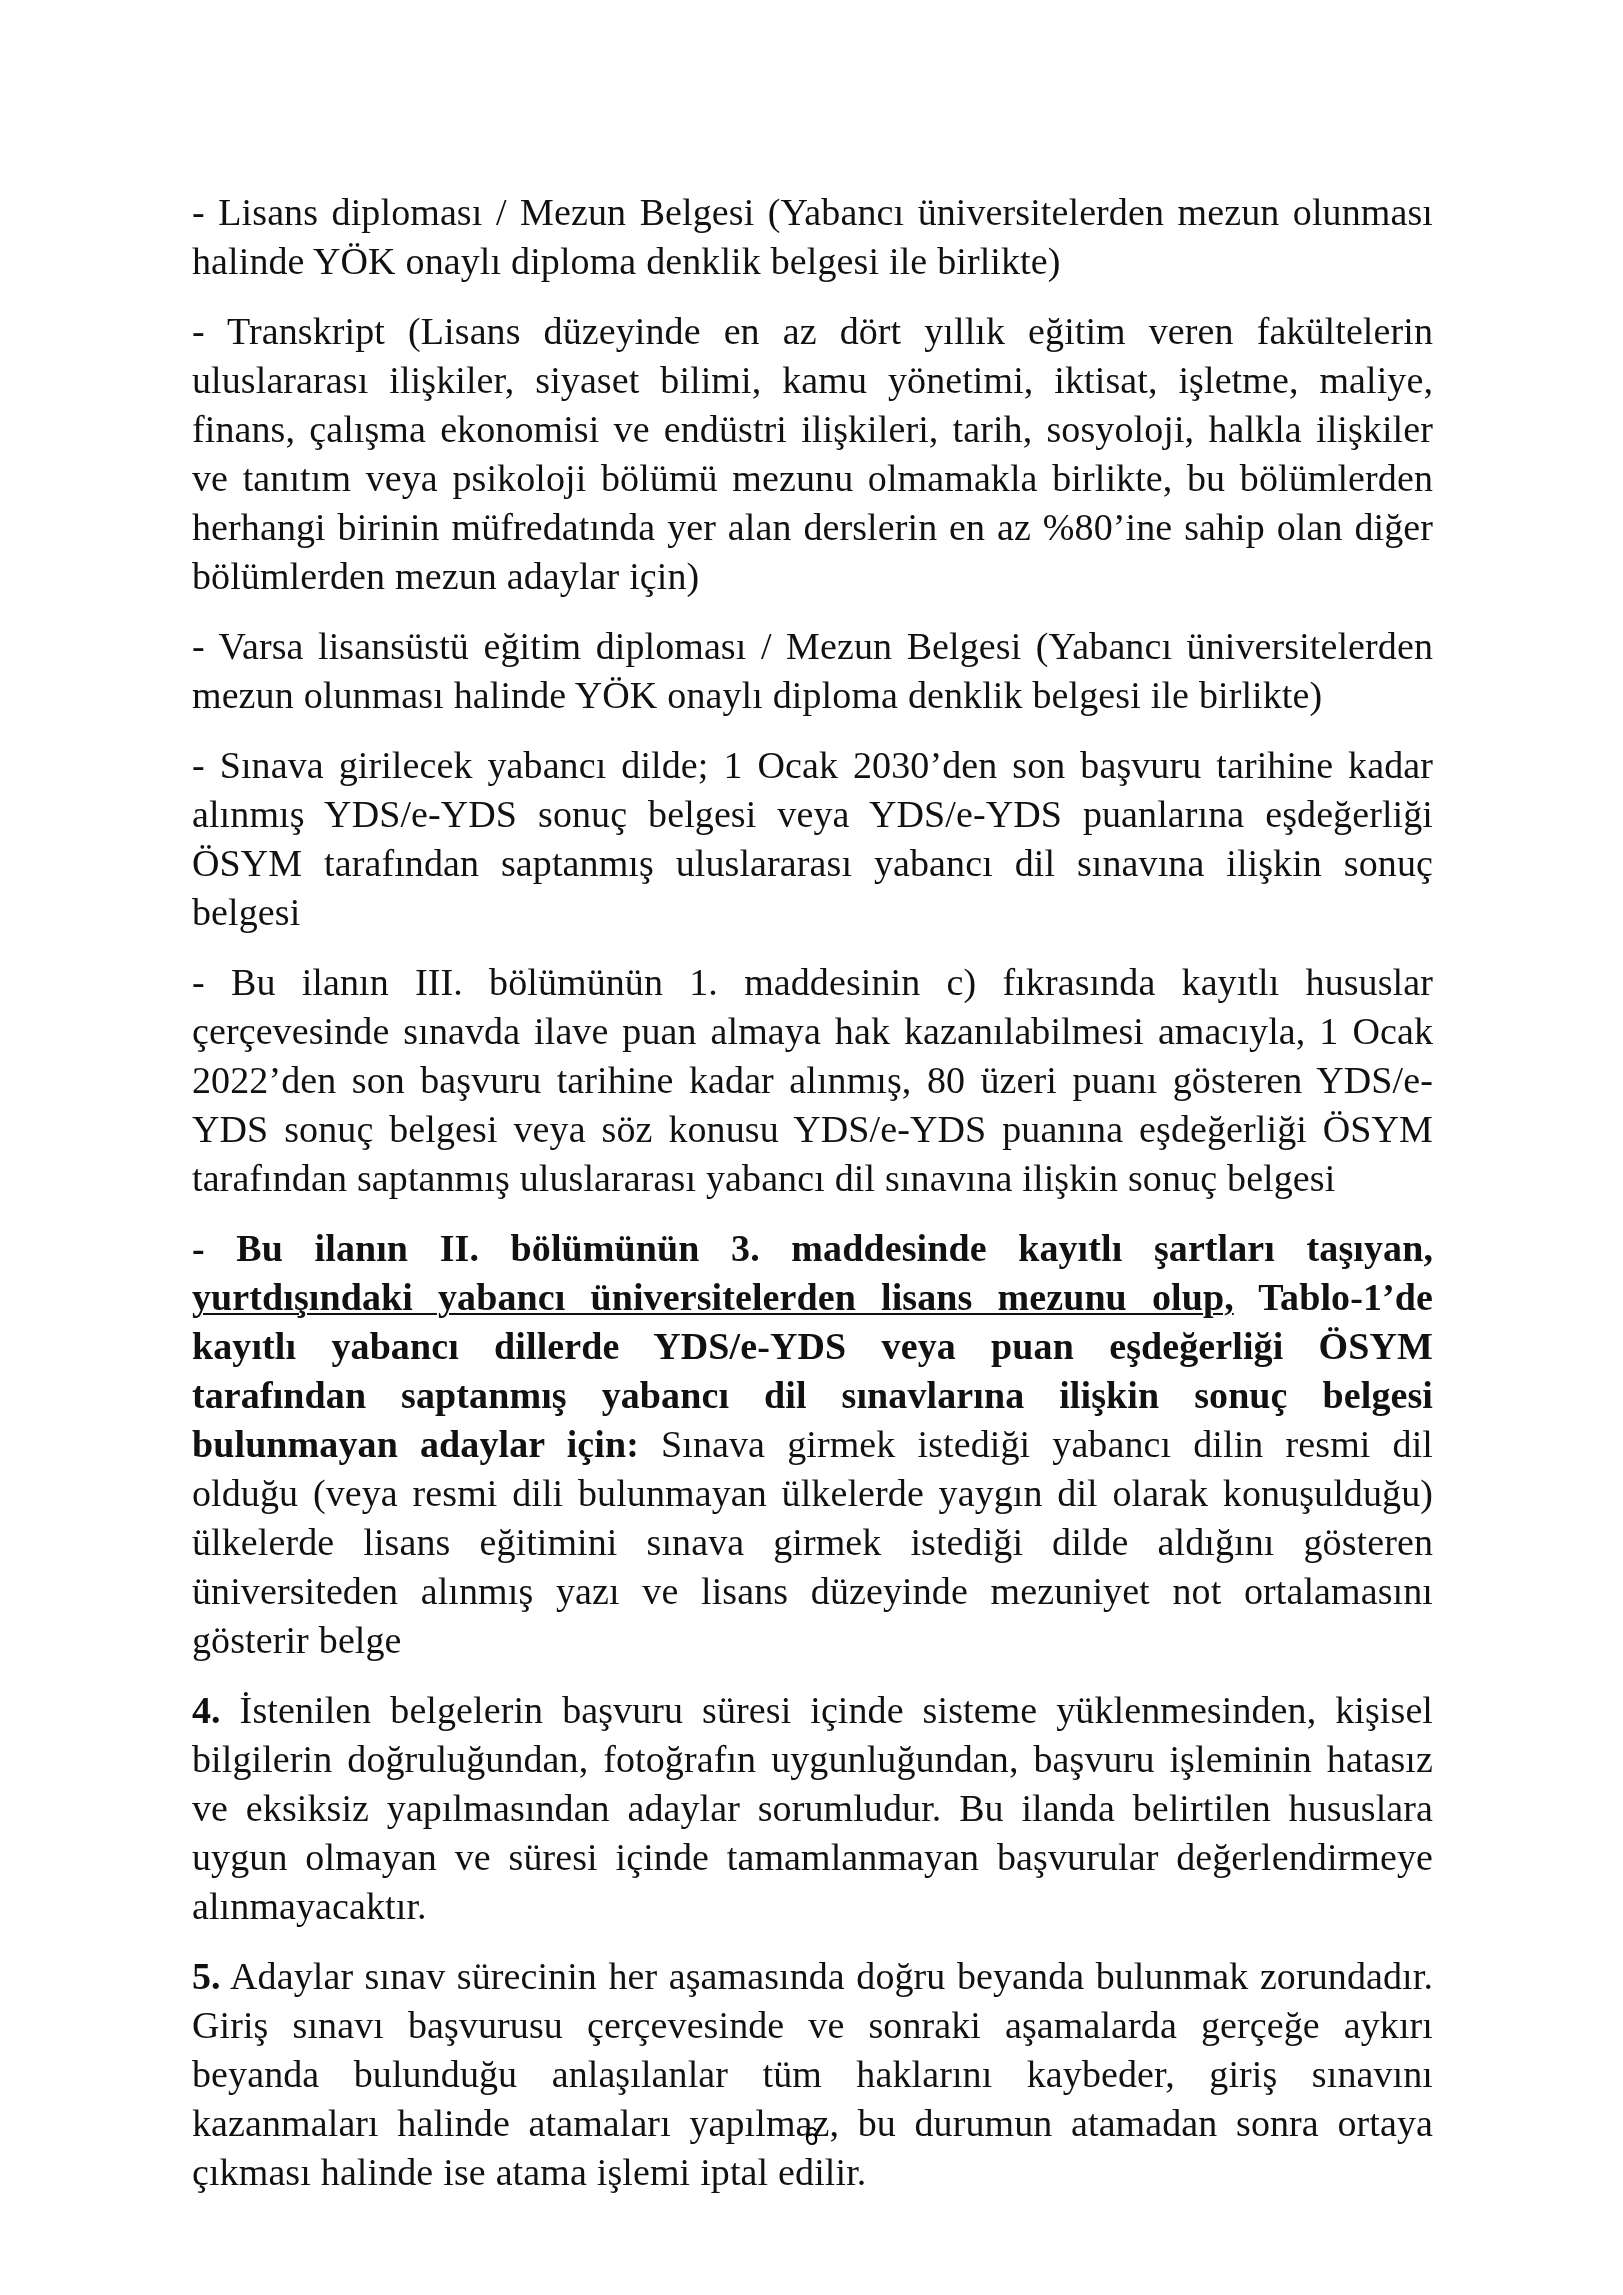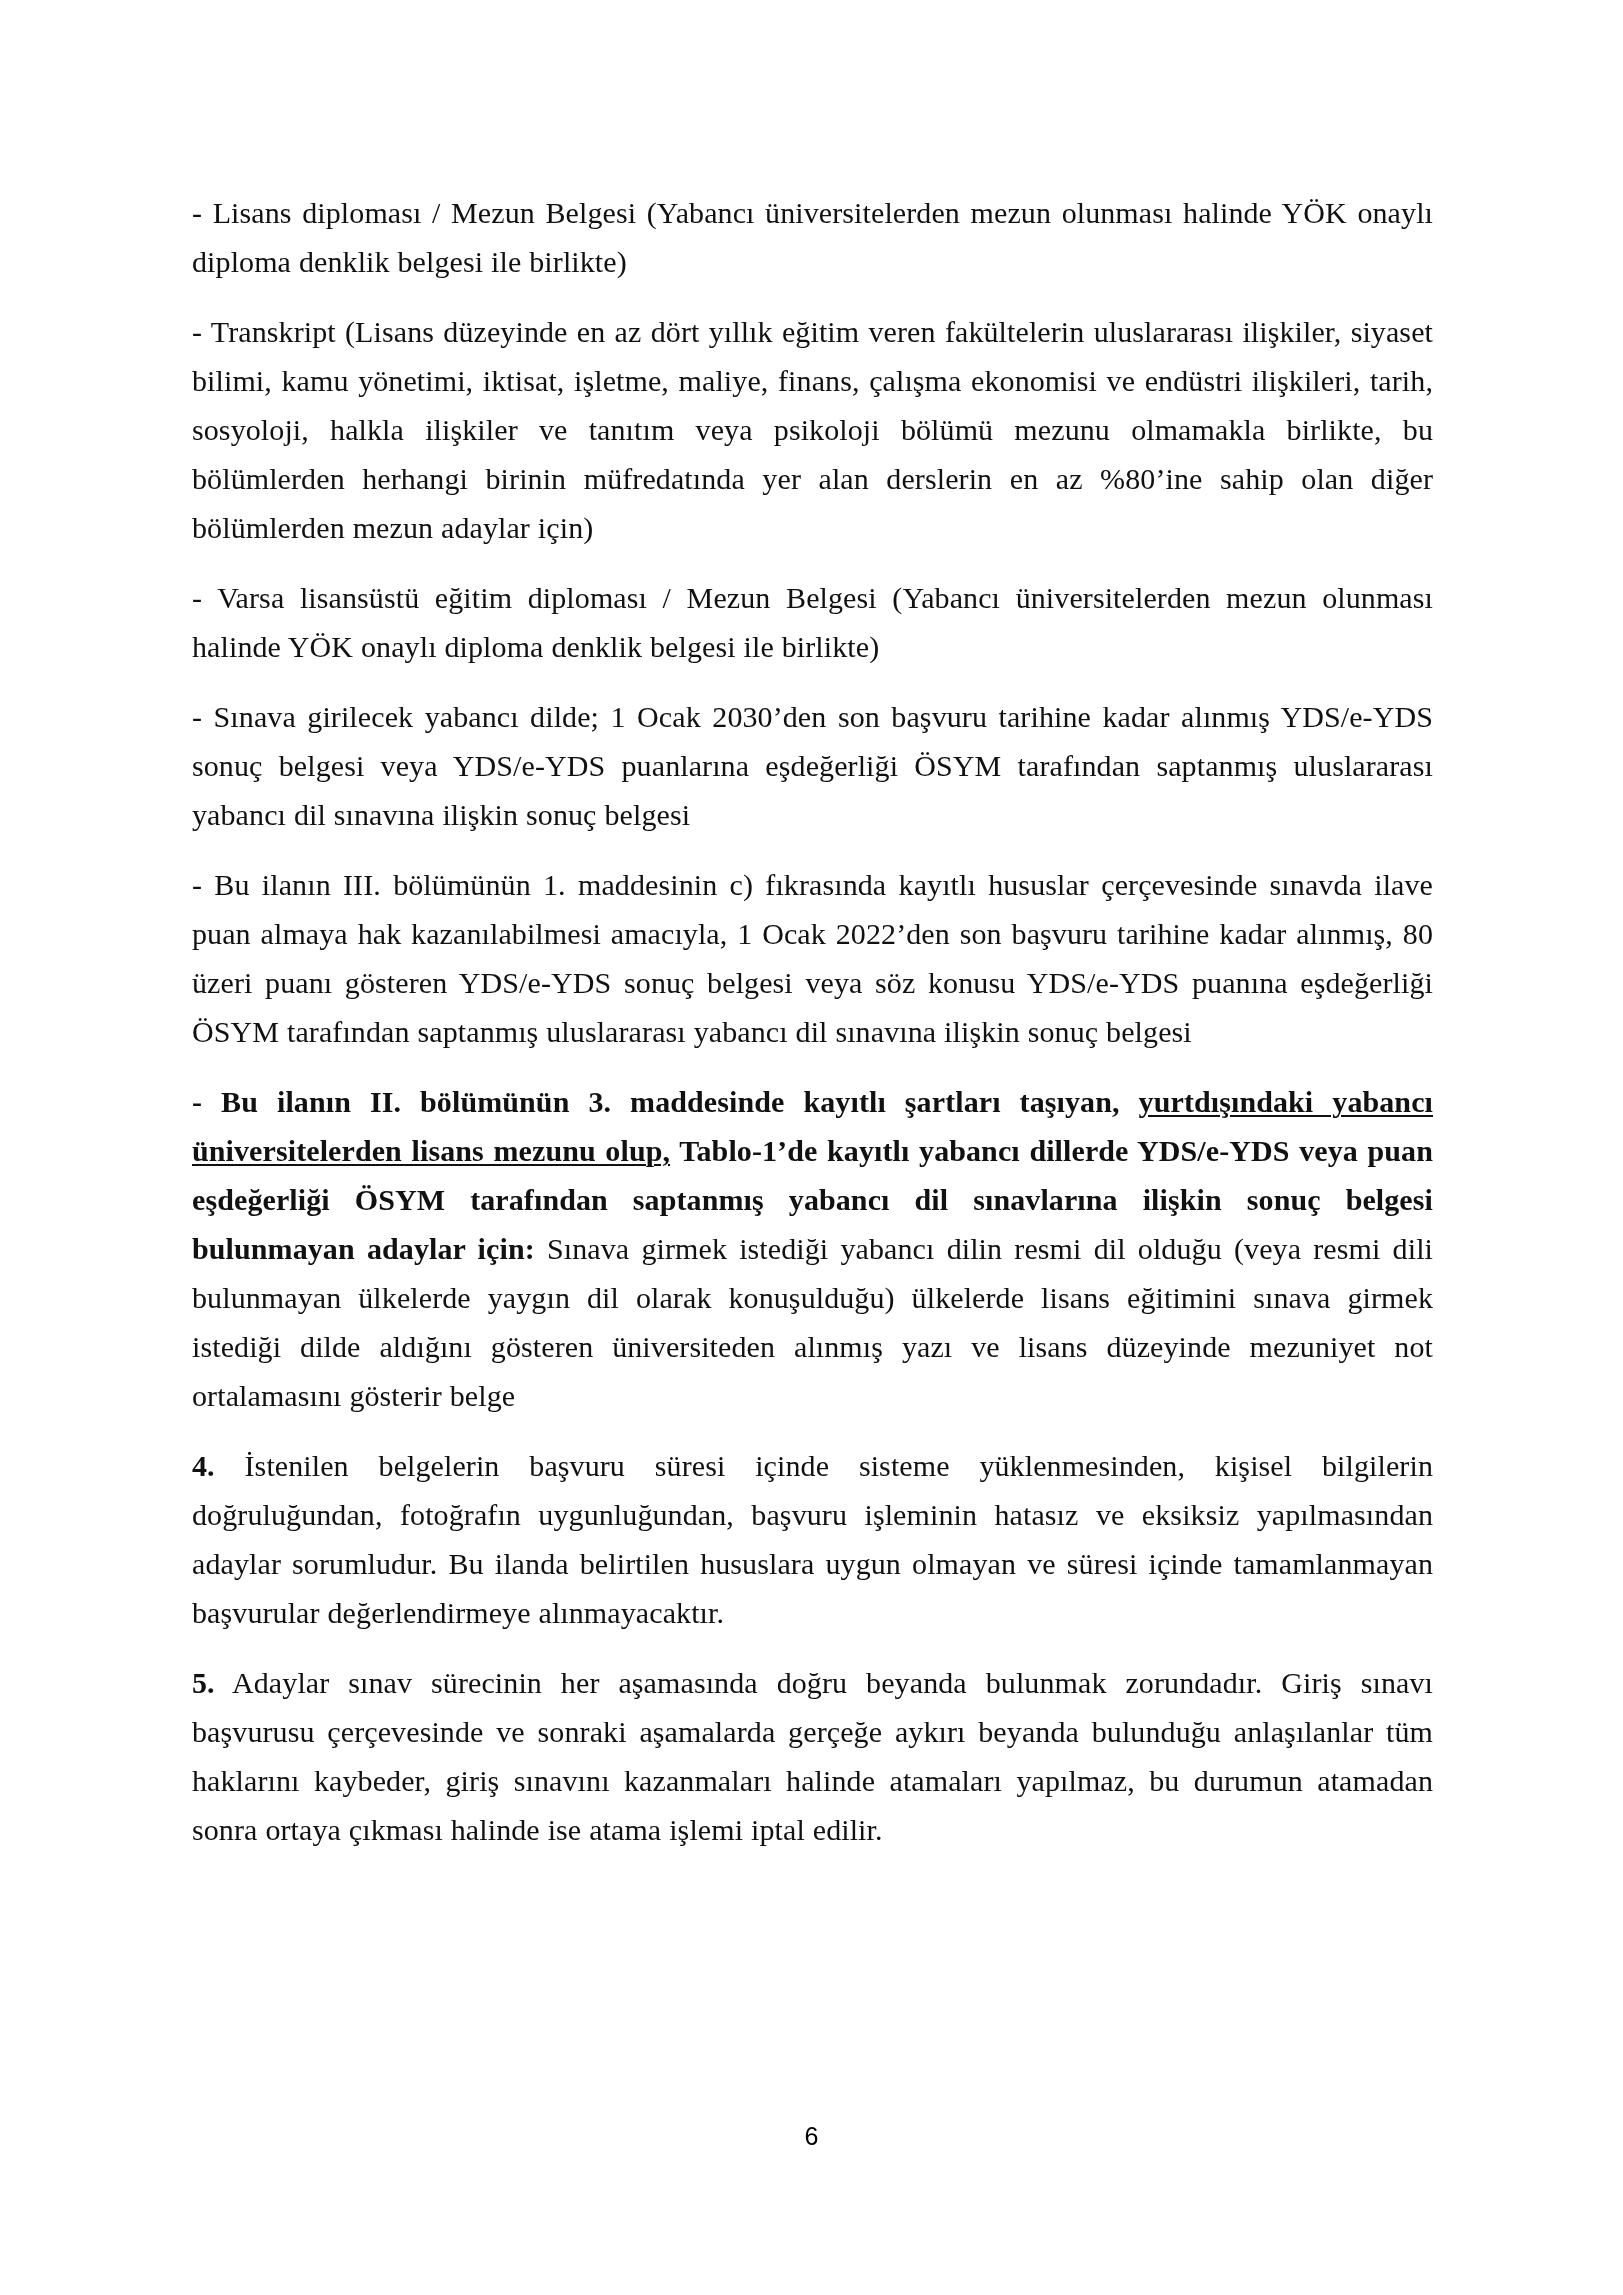--- a/index.html
+++ b/index.html
@@ -20,21 +20,21 @@
     overflow: hidden;
   }
   .content {
     position: absolute;
     left: 192px;
     top: 188px;
     width: 1241px;
   }
   p.para {
     margin: 0 0 21px 0;
-    font-size: 30px;
+    font-size: 38px;
     line-height: 49px;
     text-align: justify;
     text-justify: inter-word;
     letter-spacing: 0.1px;
     word-spacing: 0.3px;
     color: #111111;
   }
   p.para:last-child {
     margin-bottom: 12px;
   }

